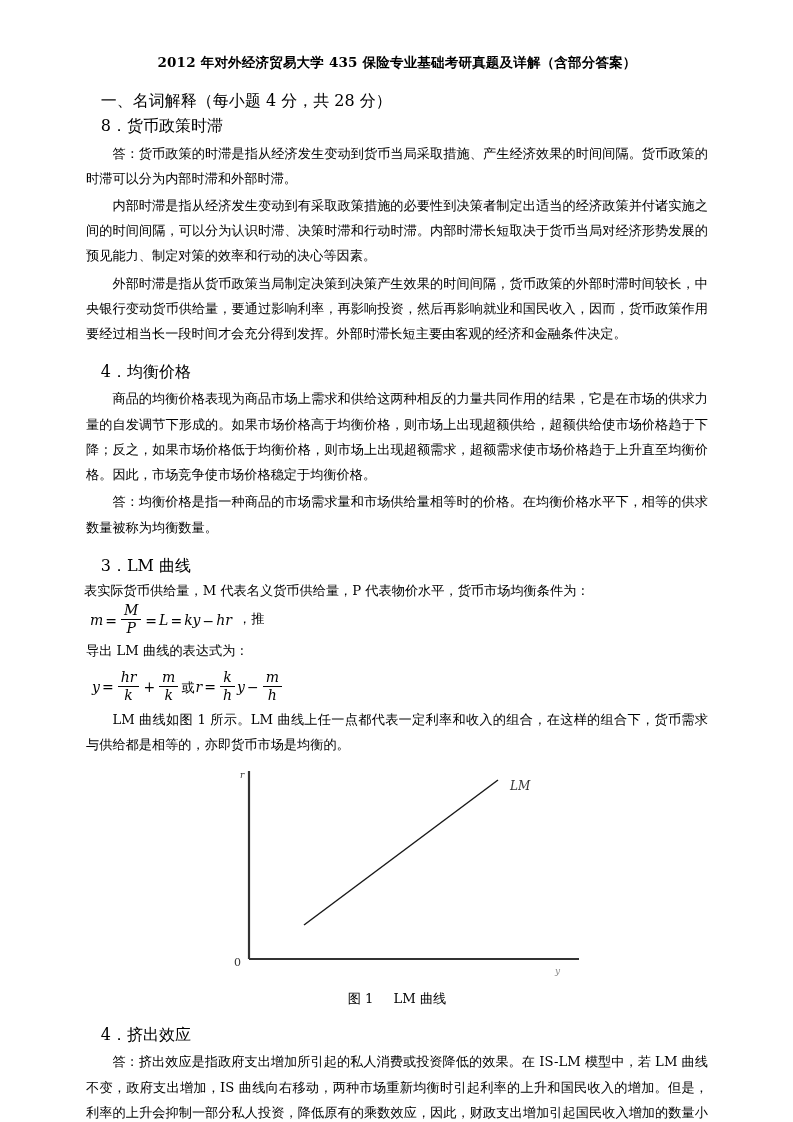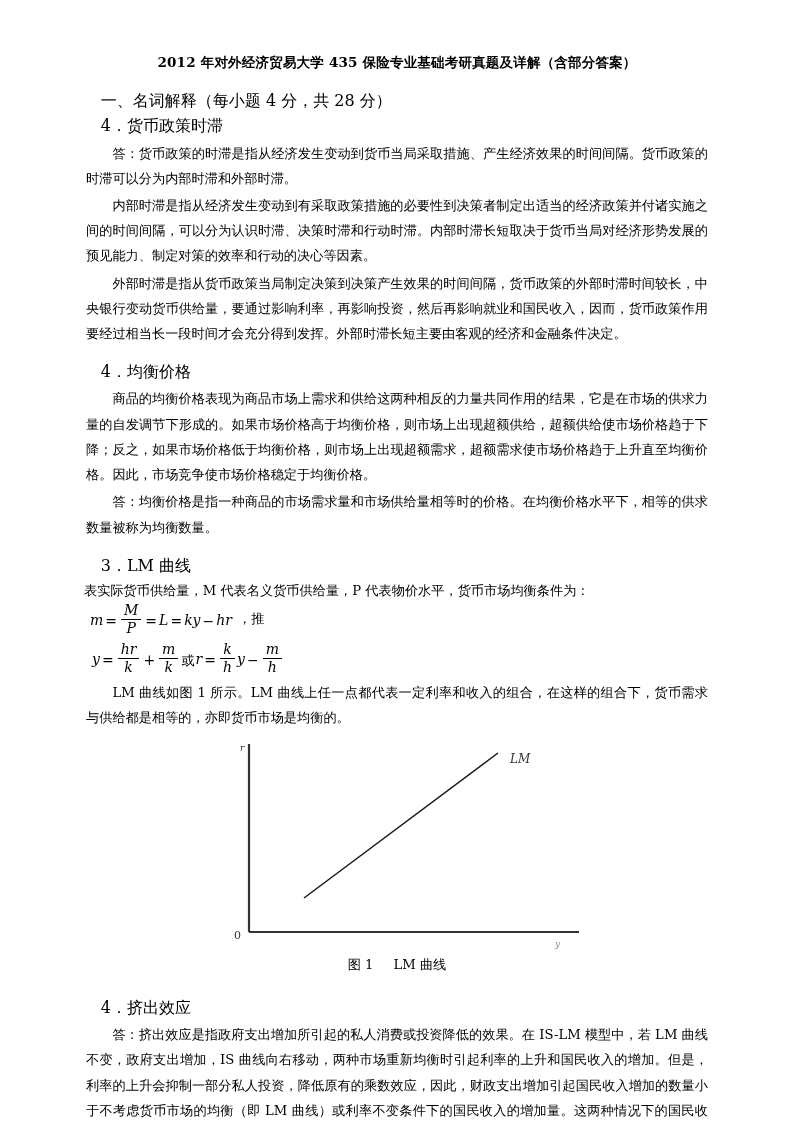--- a/index.html
+++ b/index.html
@@ -117,38 +117,38 @@
     margin-top: 10px;
   }
   .figure-svg {
     display: block;
     margin: 0 auto;
   }
   .fig-caption {
     text-align: center;
     font-size: 13.2px;
     line-height: 20px;
-    margin-top: 0;
+    margin-top: 7px;
   }
   .fig-caption .gap {
     display: inline-block;
     width: 20px;
   }
 </style>
 </head>
 <body>
 
 <div class="page">
   <div class="content">
 
     <h1 class="doc-title">2012 年对外经济贸易大学 435 保险专业基础考研真题及详解（含部分答案）</h1>
 
     <p class="heading-line">一、名词解释（每小题 4 分，共 28 分）</p>
 
-    <p class="heading-line">4．货币政策时滞</p>
+    <p class="heading-line">8．货币政策时滞</p>
     <p class="para">答：货币政策的时滞是指从经济发生变动到货币当局采取措施、产生经济效果的时间间隔。货币政策的时滞可以分为内部时滞和外部时滞。</p>
     <p class="para">内部时滞是指从经济发生变动到有采取政策措施的必要性到决策者制定出适当的经济政策并付诸实施之间的时间间隔，可以分为认识时滞、决策时滞和行动时滞。内部时滞长短取决于货币当局对经济形势发展的预见能力、制定对策的效率和行动的决心等因素。</p>
     <p class="para">外部时滞是指从货币政策当局制定决策到决策产生效果的时间间隔，货币政策的外部时滞时间较长，中央银行变动货币供给量，要通过影响利率，再影响投资，然后再影响就业和国民收入，因而，货币政策作用要经过相当长一段时间才会充分得到发挥。外部时滞长短主要由客观的经济和金融条件决定。</p>
 
     <div class="spacer"></div>
 
     <p class="heading-line">4．均衡价格</p>
     <p class="para">商品的均衡价格表现为商品市场上需求和供给这两种相反的力量共同作用的结果，它是在市场的供求力量的自发调节下形成的。如果市场价格高于均衡价格，则市场上出现超额供给，超额供给使市场价格趋于下降；反之，如果市场价格低于均衡价格，则市场上出现超额需求，超额需求使市场价格趋于上升直至均衡价格。因此，市场竞争使市场价格稳定于均衡价格。</p>
     <p class="para">答：均衡价格是指一种商品的市场需求量和市场供给量相等时的价格。在均衡价格水平下，相等的供求数量被称为均衡数量。</p>
 
@@ -156,20 +156,21 @@
 
     <p class="heading-line">3．LM 曲线</p>
 
     <div class="eq-row">
       <span>表实际货币供给量，M 代表名义货币供给量，P 代表物价水平，货币市场均衡条件为：</span>
       <span class="eq-inline-block math">
         <span>m</span><span class="op">=</span><span class="frac"><span class="num">M</span><span class="den">P</span></span><span class="op">=</span><span>L</span><span class="op">=</span><span>ky</span><span class="op">−</span><span>hr</span>
       </span><span>，推</span>
     </div>
 
+    <p class="para noindent">导出 LM 曲线的表达式为：</p>
 
     <div class="display-eq math">
       <span>y</span><span class="op">=</span><span class="frac"><span class="num">hr</span><span class="den">k</span></span><span class="op">+</span><span class="frac"><span class="num">m</span><span class="den">k</span></span><span class="cjk-or">或</span><span>r</span><span class="op">=</span><span class="frac"><span class="num">k</span><span class="den">h</span></span><span>y</span><span class="op">−</span><span class="frac"><span class="num">m</span><span class="den">h</span></span>
     </div>
 
     <p class="para">LM 曲线如图 1 所示。LM 曲线上任一点都代表一定利率和收入的组合，在这样的组合下，货币需求与供给都是相等的，亦即货币市场是均衡的。</p>
 
     <div class="figure-wrap">
       <svg class="figure-svg" width="380" height="215" viewBox="0 0 380 215">
 

